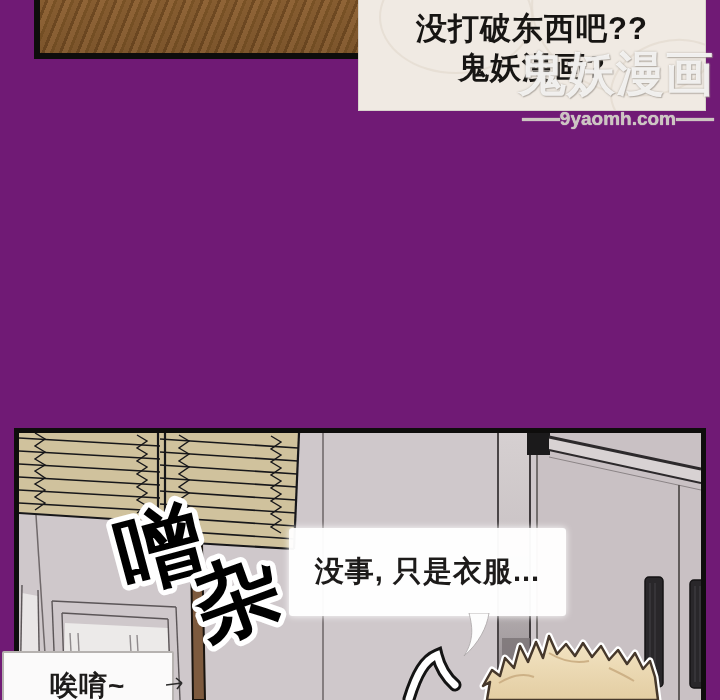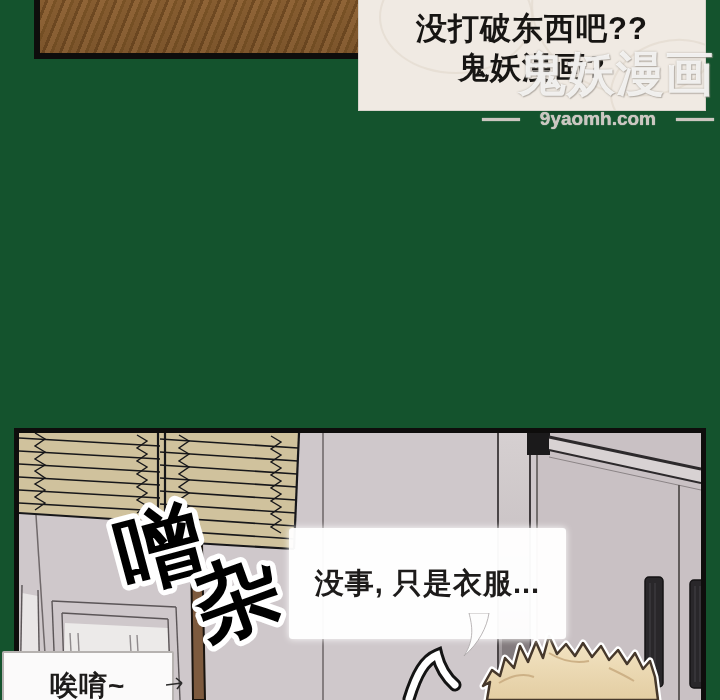--- a/index.html
+++ b/index.html
@@ -1,17 +1,17 @@
 <!DOCTYPE html>
 <html><head>
 <meta charset="utf-8">
 <style>
   html,body{margin:0;padding:0;background:#fff;}
   .stage{
-    position:relative;width:720px;height:700px;background:#14532d;overflow:hidden;
+    position:relative;width:720px;height:700px;background:#701a75;overflow:hidden;
     font-family:"Liberation Sans","DejaVu Sans",sans-serif;
   }
   
   .wood-panel{
     position:absolute;left:34px;top:0;width:330px;height:59px;box-sizing:border-box;
     border-left:6px solid #0e0d0c;border-bottom:6px solid #0e0d0c;
     background:
       linear-gradient(rgba(40,20,0,0.06),rgba(30,15,0,0.14)),
       repeating-linear-gradient(112deg,
         #8c6133 0px,#8c6133 5px,#744d24 5px,#744d24 8px,
@@ -31,35 +31,35 @@
     position:relative;z-index:2;text-align:center;padding-top:9px;
     font-size:31px;line-height:39px;font-weight:600;color:#171513;letter-spacing:1px;
   }
   
   .watermark{position:absolute;right:6px;top:42px;z-index:3;text-align:right;}
   .wm-name{
     font-size:48px;font-weight:bold;letter-spacing:1px;
     color:rgba(255,255,255,0.82);
     text-shadow:0 0 2px rgba(172,165,156,0.95),1px 1px 1px rgba(150,144,136,0.6);
   }
-  .wm-url-row{display:flex;align-items:center;justify-content:flex-end;gap:20px;margin-top:2px;}
+  .wm-url-row{display:flex;align-items:center;justify-content:flex-end;gap:0;margin-top:2px;}
   .wm-dash{width:38px;height:3px;background:#ccc6c0;box-shadow:0 0 1px #fff;}
   .wm-url{
     font-size:19px;font-weight:bold;color:#ccc6c0;
     text-shadow:0 0 1px #ffffff;
   }
   
   .bottom-panel{
     position:absolute;left:14px;top:428px;width:692px;height:272px;box-sizing:border-box;
     border:5px solid #0e0d0c;border-bottom:none;background:#cfc8cb;overflow:hidden;
   }
   .scene{position:absolute;left:0;top:0;}
   
   .bubble-right{
-    position:absolute;left:270px;top:95px;width:277px;height:111px;z-index:4;
+    position:absolute;left:270px;top:95px;width:277px;height:88px;z-index:4;
     background:rgba(255,255,255,0.97);border-radius:3px;
     box-shadow:0 0 7px rgba(255,255,255,0.95);
     display:flex;align-items:center;justify-content:center;
     font-size:29px;font-weight:600;color:#1d1b1a;letter-spacing:1px;
   }
   .tail-svg{position:absolute;left:443px;top:180px;z-index:5;}
   
   .bubble-left{
     position:absolute;left:2px;top:651px;width:172px;height:56px;z-index:8;
     background:#fbfafa;border:2px solid #b6b2b0;border-radius:2px;box-sizing:border-box;

